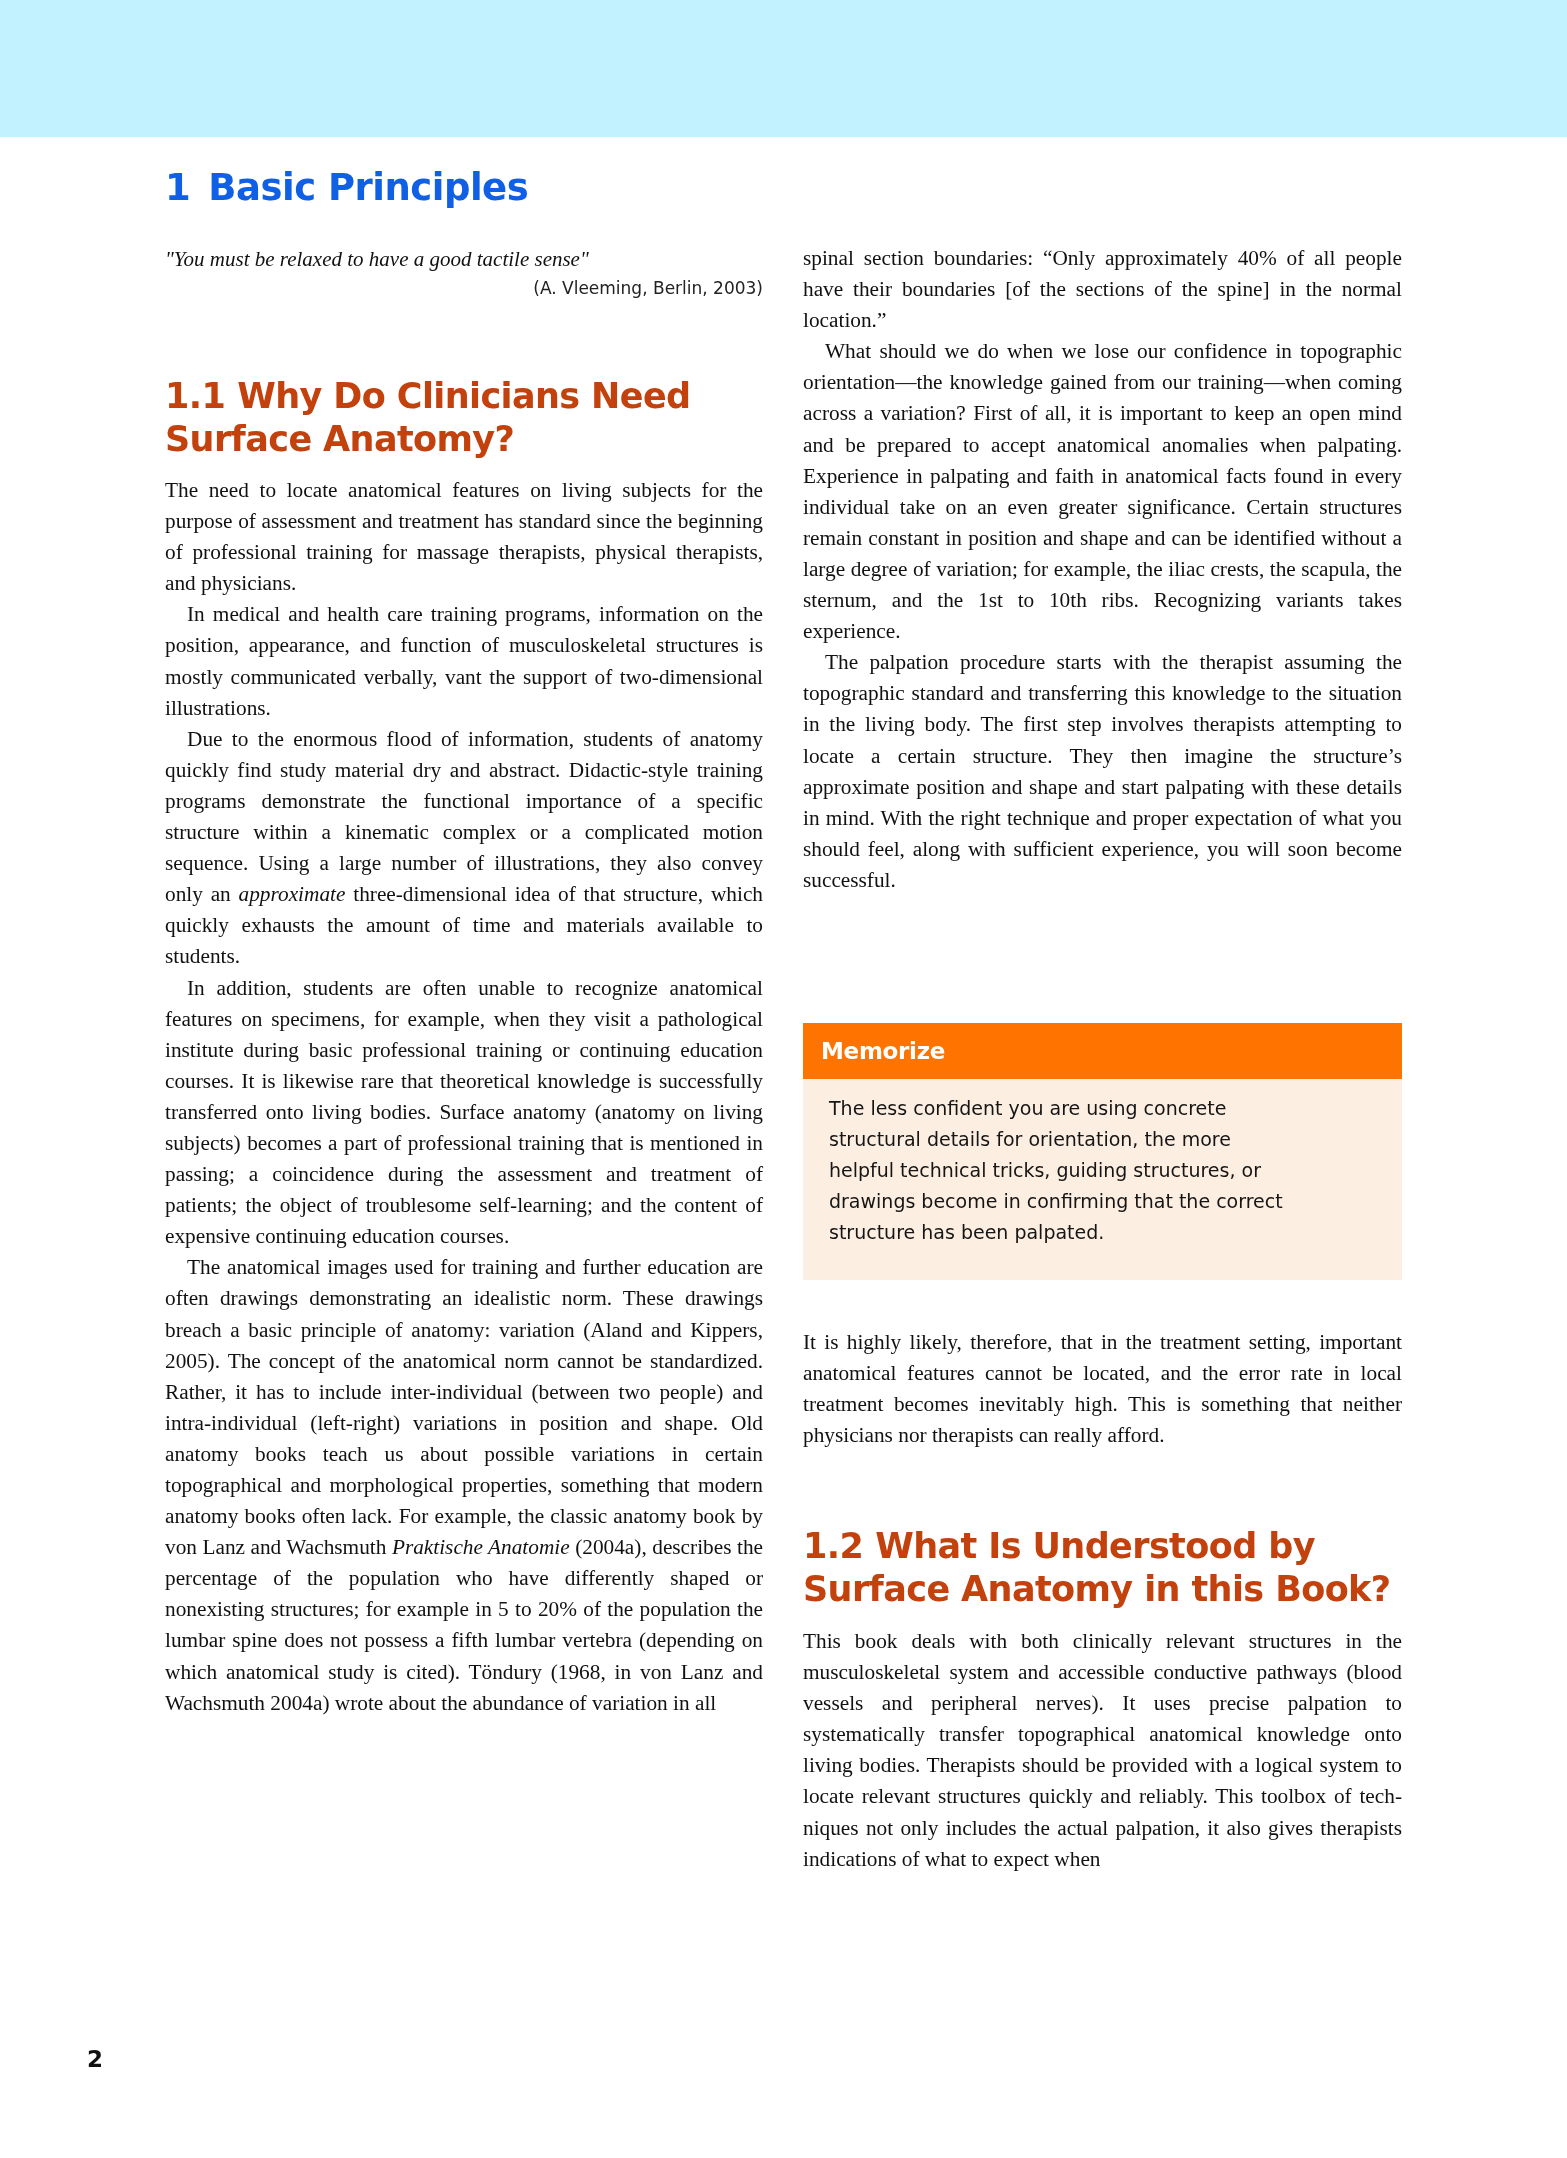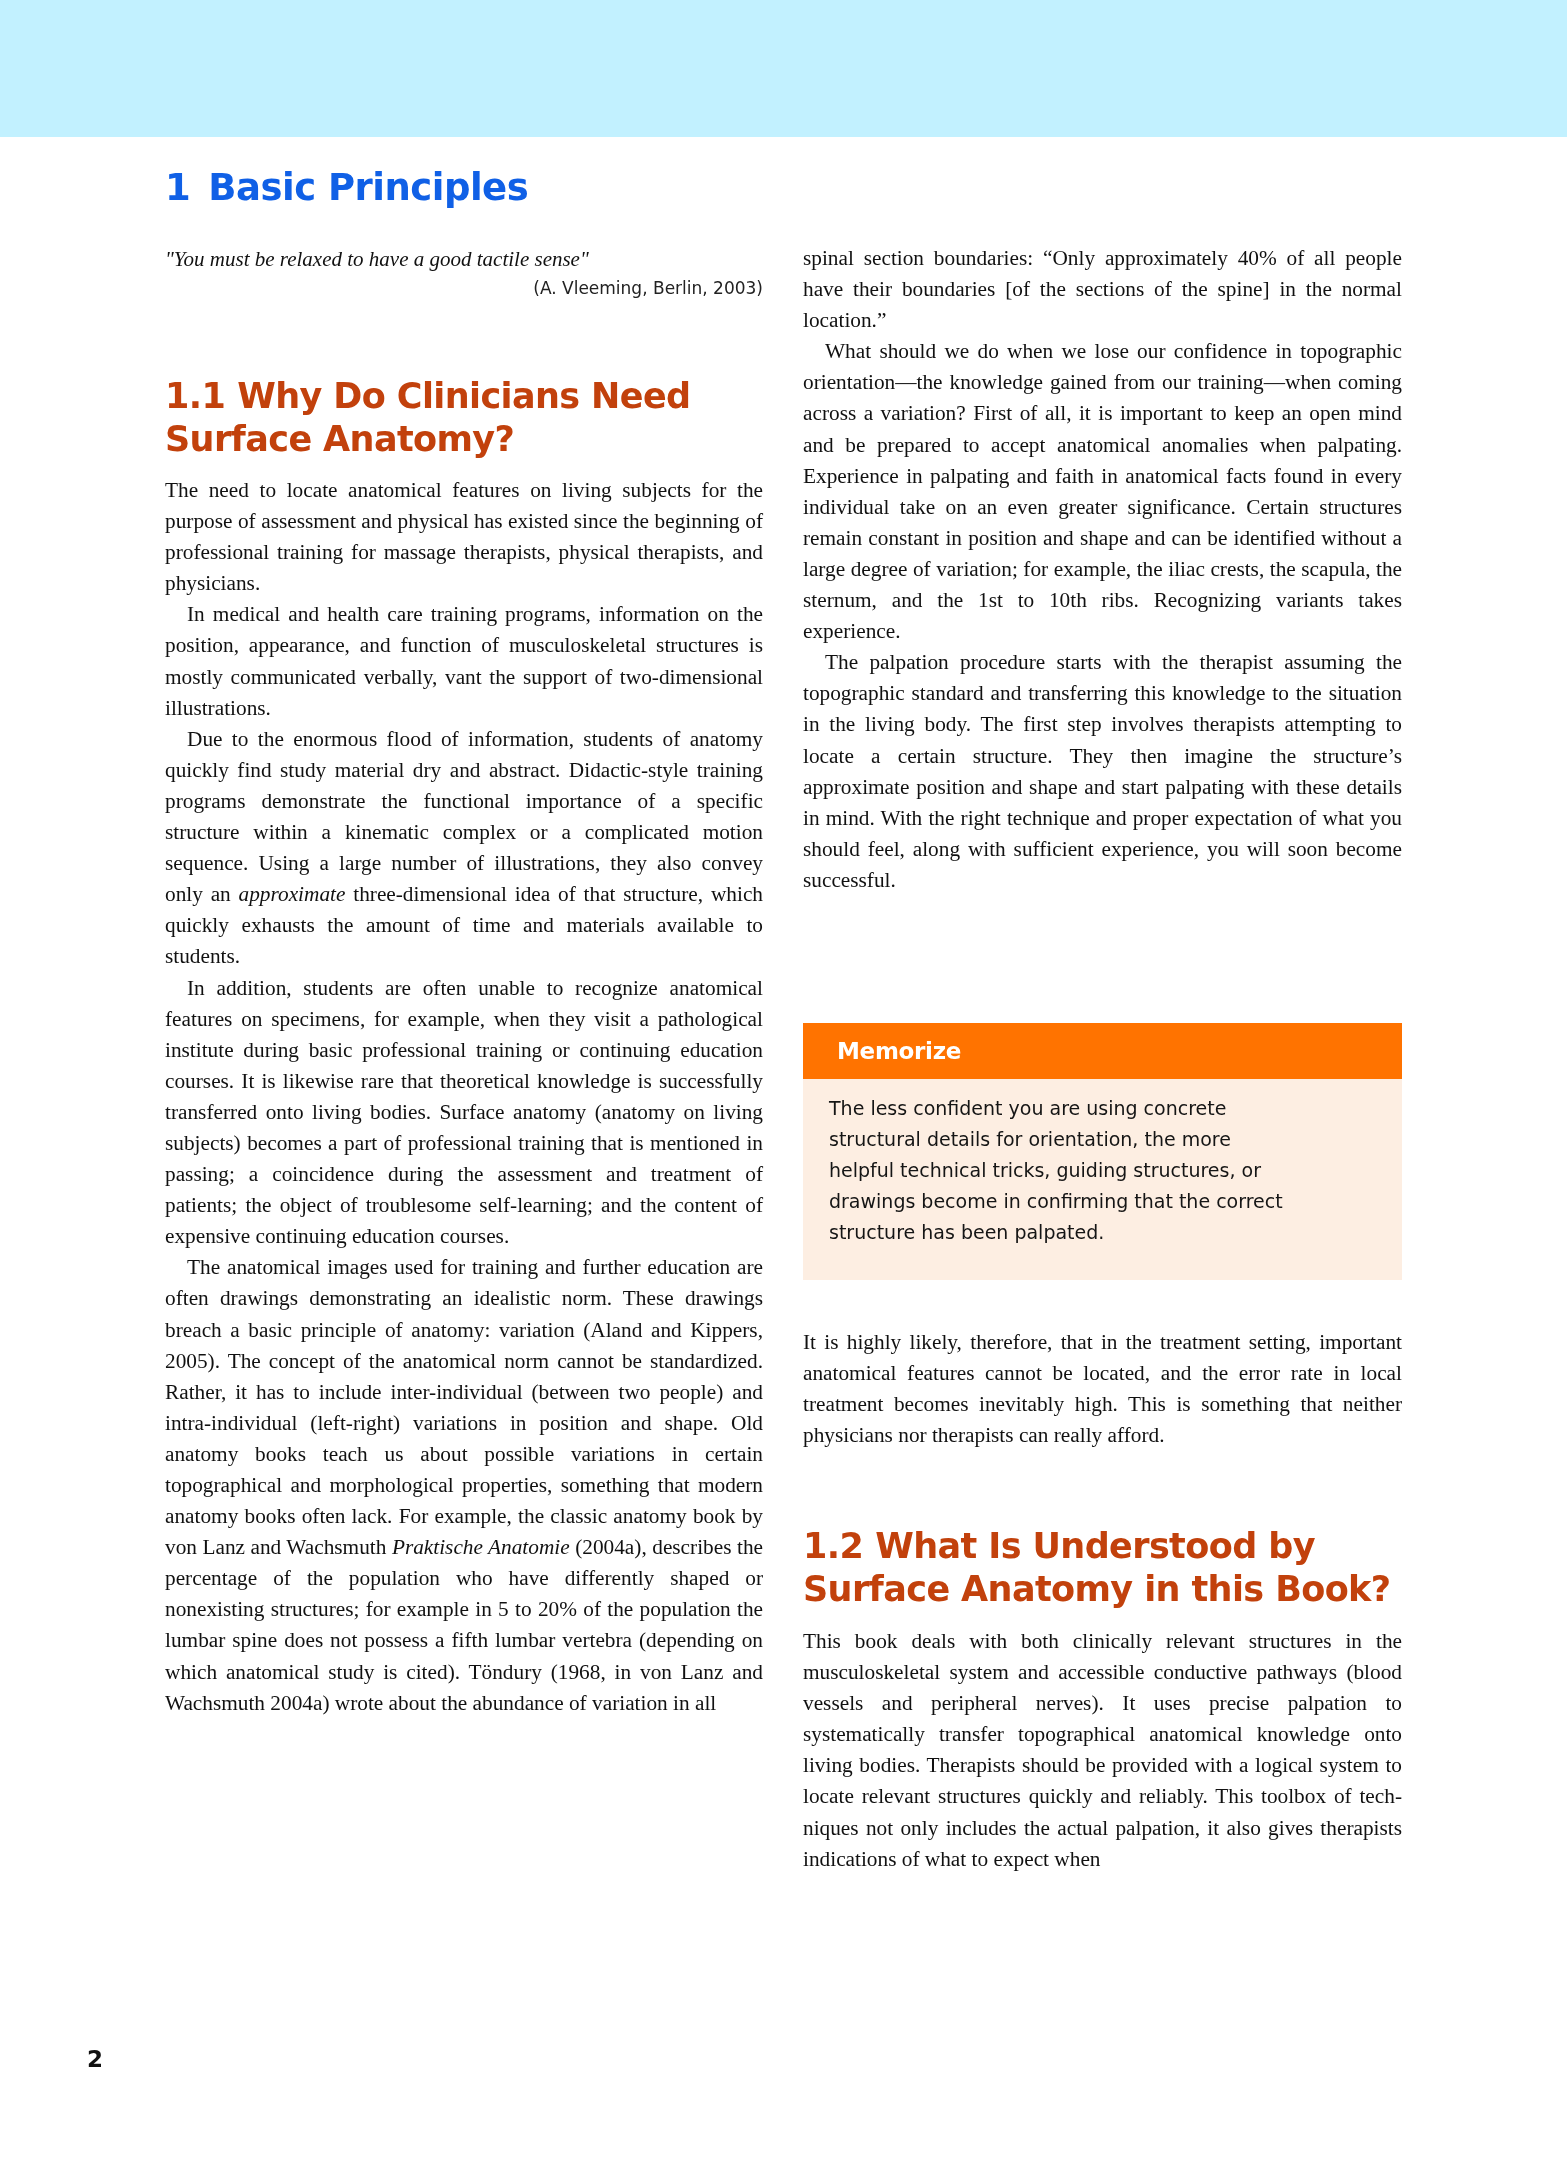--- a/index.html
+++ b/index.html
@@ -29,21 +29,21 @@
   .col { position: absolute; width: 598px; }
   .col p {
     margin: 0; font-size: 21.3px; line-height: 31.1px; text-align: justify;
     hyphens: manual;
   }
   .col p.indent { text-indent: 22px; }
   .memo { position: absolute; left: 803px; top: 1023px; width: 599px; height: 257px; background: #fdeee2; }
   .memo-head {
     height: 56px; background: #ff7300; color: #fff;
     font-family: "DejaVu Sans", "Liberation Sans", sans-serif; font-weight: bold;
-    font-size: 23px; line-height: 56px; padding-left: 34px; letter-spacing: -0.3px;
+    font-size: 23px; line-height: 56px; padding-left: 18px; letter-spacing: -0.3px;
   }
   .memo-body {
     padding: 14px 26px 0 26px; font-family: "DejaVu Sans", "Liberation Sans", sans-serif;
     font-size: 19px; line-height: 31px; color: #151515; width: 470px;
   }
   .pagenum {
     position: absolute; left: 87px; top: 2046px; font-family: "DejaVu Sans", "Liberation Sans", sans-serif;
     font-weight: bold; font-size: 23px; color: #111;
   }
 </style>
@@ -59,21 +59,21 @@
 <div class="epigraph">
   <div class="quote">"You must be relaxed to have a good tactile sense"</div>
   <div class="attr">(A. Vleeming, Berlin, 2003)</div>
 </div>
 
 <h2 class="h2" style="left:165px; top:375px; width:610px;">
   <span class="num">1.1</span><span>Why Do Clinicians Need Surface Anatomy?</span>
 </h2>
 
 <div class="col" style="left:165px; top:475px;">
-  <p>The need to locate anatomical features on living subjects for the purpose of assessment and physical has existed since the beginning of professional training for massage therapists, physical therapists, and physicians.</p>
+  <p>The need to locate anatomical features on living subjects for the purpose of assessment and treatment has standard since the beginning of professional training for massage therapists, physical therapists, and physicians.</p>
   <p class="indent">In medical and health care training programs, informa­tion on the position, appearance, and function of muscu­loskeletal structures is mostly communicated verbally, vant the support of two-dimensional illustrations.</p>
   <p class="indent"><span>Due to the enormous flood of information, students of anatomy quickly find study material dry and abstract. Didactic-style training programs demonstrate the func­tional importance of a specific structure within a kine­matic complex or a complicated motion sequence. Using a large number of illustrations, they also convey only an</span> <em>approximate</em><span> three-dimensional idea of that structure, which quickly exhausts the amount of time and materials available to students.</span></p>
   <p class="indent">In addition, students are often unable to recognize ana­tomical features on specimens, for example, when they visit a pathological institute during basic professional training or continuing education courses. It is likewise rare that theoretical knowledge is successfully transferred onto living bodies. Surface anatomy (anatomy on living sub­jects) becomes a part of professional training that is men­tioned in passing; a coincidence during the assessment and treatment of patients; the object of troublesome self-learning; and the content of expensive continuing educa­tion courses.</p>
   <p class="indent"><span>The anatomical images used for training and further education are often drawings demonstrating an idealistic norm. These drawings breach a basic principle of anat­omy: variation (Aland and Kippers, 2005). The concept of the anatomical norm cannot be standardized. Rather, it has to include inter-individual (between two people) and intra-individual (left-right) variations in position and shape. Old anatomy books teach us about possible varia­tions in certain topographical and morphological proper­ties, something that modern anatomy books often lack. For example, the classic anatomy book by von Lanz and Wachsmuth</span> <em>Praktische Anatomie</em><span> (2004a), describes the percentage of the population who have differently shaped or nonexisting structures; for example in 5 to 20% of the population the lumbar spine does not possess a fifth lum­bar vertebra (depending on which anatomical study is cited). Töndury (1968, in von Lanz and Wachsmuth 2004a) wrote about the abundance of variation in all</span></p>
 </div>
 
 <div class="col" style="left:803px; top:243px; width:599px;">
   <p>spinal section boundaries: “Only approximately 40% of all people have their boundaries [of the sections of the spine] in the normal location.”</p>
   <p class="indent">What should we do when we lose our confidence in topographic orientation—the knowledge gained from our training—when coming across a variation? First of all, it is important to keep an open mind and be pre­pared to accept anatomical anomalies when palpating. Experience in palpating and faith in anatomical facts found in every individual take on an even greater signifi­cance. Certain structures remain constant in position and shape and can be identified without a large degree of variation; for example, the iliac crests, the scapula, the sternum, and the 1st to 10th ribs. Recognizing variants takes experience.</p>
   <p class="indent">The palpation procedure starts with the therapist assuming the topographic standard and transferring this knowledge to the situation in the living body. The first step involves therapists attempting to locate a certain structure. They then imagine the structure’s approximate position and shape and start palpating with these details in mind. With the right technique and proper expectation of what you should feel, along with sufficient experience, you will soon become successful.</p>

